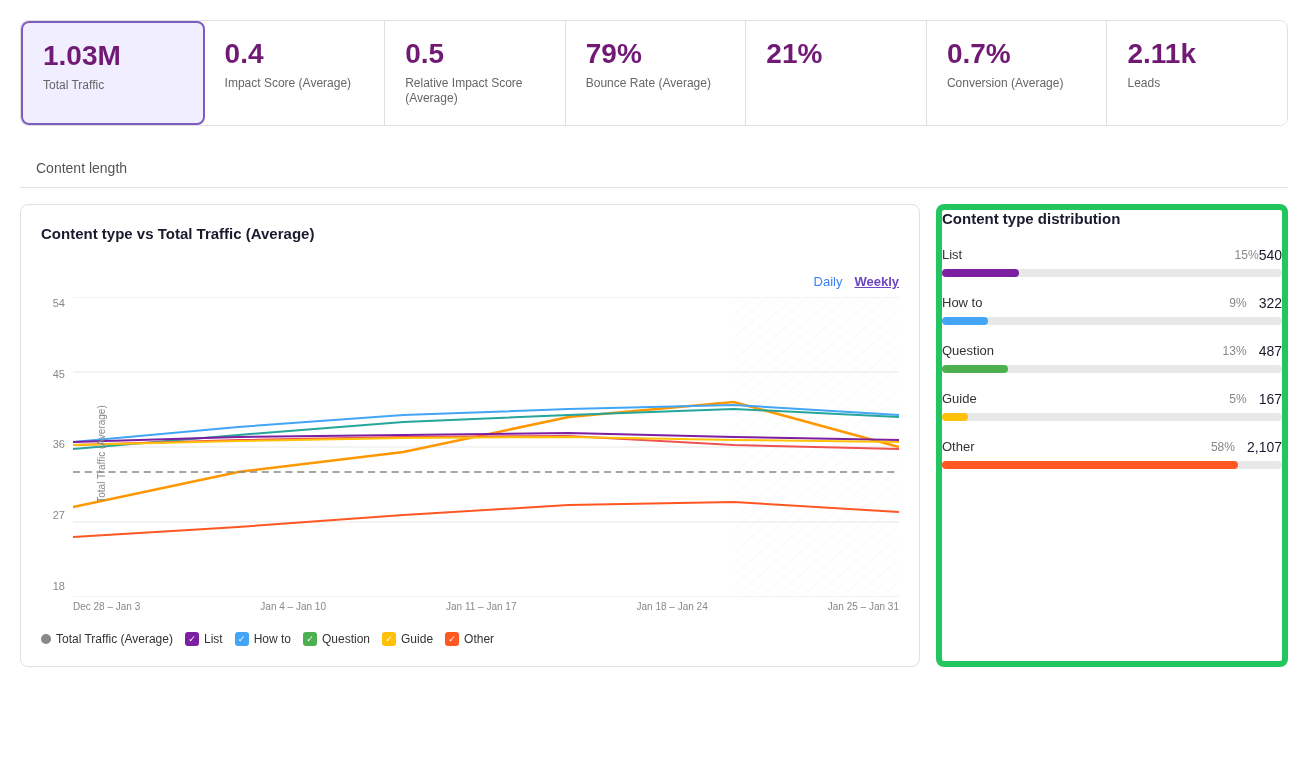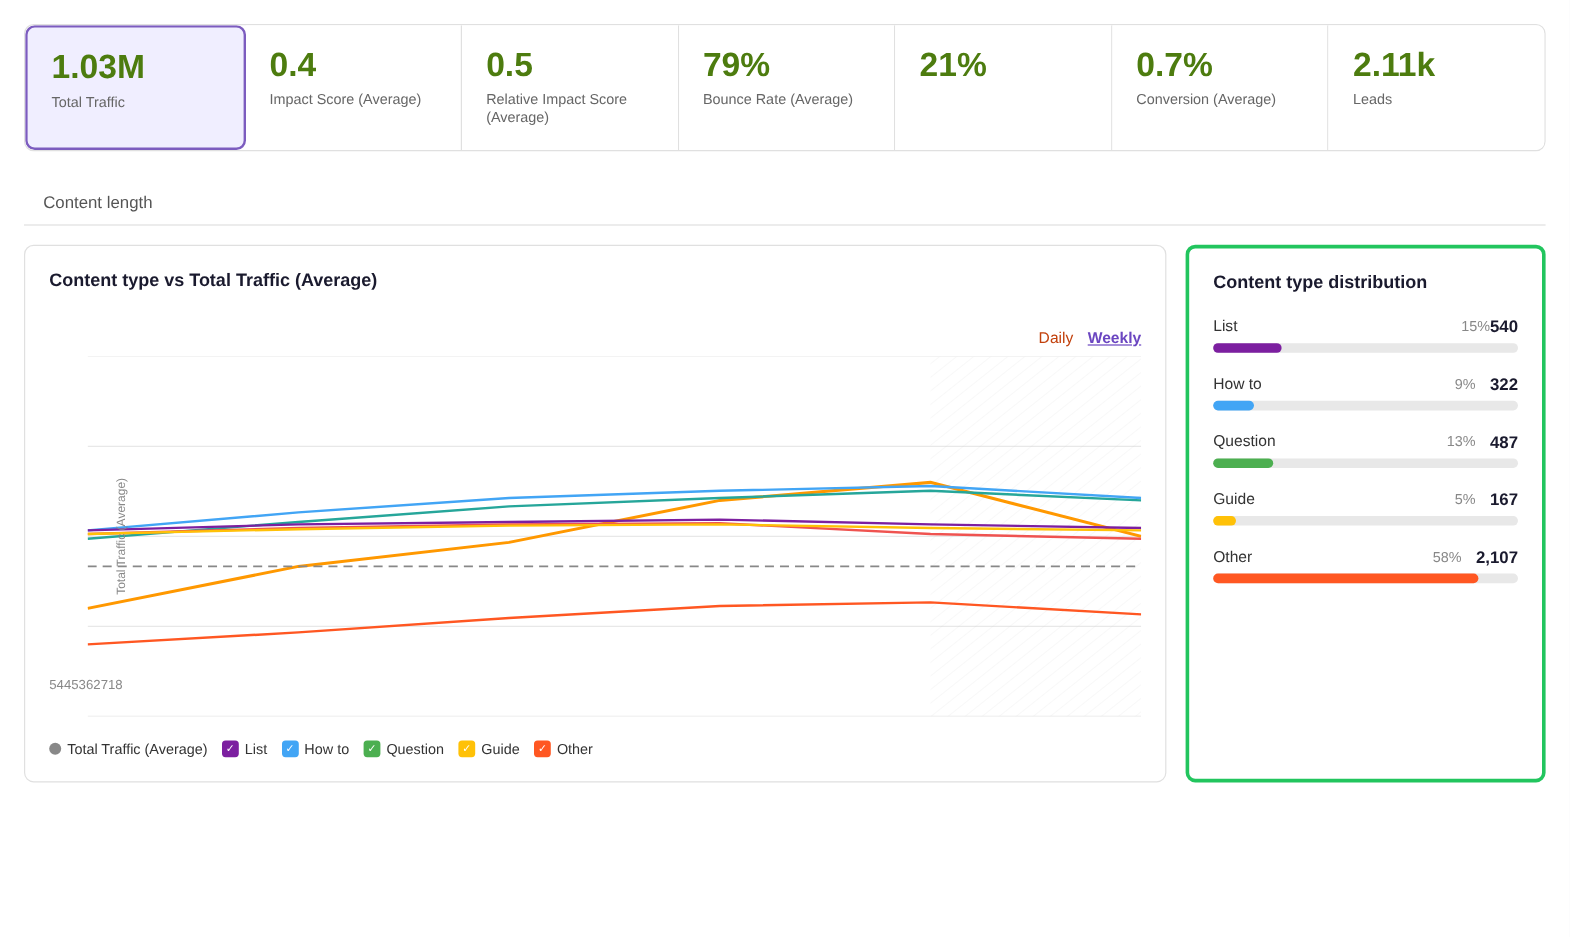--- a/index.html
+++ b/index.html
@@ -4,53 +4,53 @@
   <style>
     * { box-sizing: border-box; margin: 0; padding: 0; }
     body { font-family: -apple-system, BlinkMacSystemFont, 'Segoe UI', sans-serif; background: #f8f9fa; color: #333; font-size: 14px; }
     .page { padding: 20px; background: #fff; min-height: 781px; }
 
     
     .metrics-bar { display: flex; border: 1px solid #e0e0e0; border-radius: 8px; overflow: hidden; margin-bottom: 24px; }
     .metric-item { flex: 1; padding: 18px 20px; border-right: 1px solid #e0e0e0; background: #fff; }
     .metric-item:last-child { border-right: none; }
     .metric-item.active { background: #f0eeff; border: 2px solid #7c5cbf; border-radius: 8px; }
-    .metric-value { font-size: 28px; font-weight: 700; color: #4d7c0f; line-height: 1.1; margin-bottom: 6px; }
+    .metric-value { font-size: 28px; font-weight: 700; color: #701a75; line-height: 1.1; margin-bottom: 6px; }
     .metric-label { font-size: 12px; color: #666; line-height: 1.3; }
 
     
     .tabs { display: flex; gap: 0; margin-bottom: 16px; border-bottom: 1px solid #e0e0e0; }
     .tab { padding: 10px 16px; cursor: pointer; font-size: 14px; color: #555; border-bottom: 2px solid transparent; margin-bottom: -1px; }
     .tab.active { color: #6b46c1; border-bottom: 2px solid #6b46c1; font-weight: 500; }
 
     
     .main-content { display: flex; gap: 16px; }
 
     
     .chart-panel { flex: 1; background: #fff; border: 1px solid #e0e0e0; border-radius: 8px; padding: 20px; }
     .chart-title { font-size: 15px; font-weight: 700; margin-bottom: 32px; color: #1a1a2e; }
 
     .chart-controls { display: flex; justify-content: flex-end; gap: 12px; margin-bottom: 8px; font-size: 13px; }
-    .chart-controls span { cursor: pointer; color: #c2410c; }
+    .chart-controls span { cursor: pointer; color: #3b82f6; }
     .chart-controls span.active { color: #6b46c1; font-weight: 600; text-decoration: underline; }
 
     .legend { display: flex; flex-wrap: wrap; gap: 12px; margin-top: 12px; padding-top: 8px; font-size: 12px; align-items: center; }
     .legend-item { display: flex; align-items: center; gap: 5px; }
     .legend-dot { width: 10px; height: 10px; border-radius: 50%; }
     .legend-check { width: 14px; height: 14px; border-radius: 3px; display: flex; align-items: center; justify-content: center; color: #fff; font-size: 9px; }
 
     
-    .dist-panel { width: 300px; background: #fff; border: 3px solid #22c55e; border-radius: 8px; padding: 20px; }
+    .dist-panel { width: 352px; background: #fff; border: 6px solid #22c55e; border-radius: 8px; }
     .dist-title { font-size: 15px; font-weight: 700; margin-bottom: 20px; color: #1a1a2e; }
 
     .dist-item { margin-bottom: 18px; }
     .dist-item-header { display: flex; justify-content: space-between; align-items: center; margin-bottom: 6px; }
     .dist-item-name { font-size: 13px; color: #333; }
     .dist-item-pct { font-size: 12px; color: #888; }
-    .dist-item-count { font-size: 14px; font-weight: 700; color: #1a1a2e; }
+    .dist-item-count { font-size: 14px; font-weight: 400; color: #1a1a2e; }
     .progress-bar-bg { height: 8px; background: #e8e8e8; border-radius: 4px; }
     .progress-bar-fill { height: 8px; border-radius: 4px; }
   </style>
 </head>
 <body>
 
 <div class="page">
 
   <div class="metrics-bar" id="metrics-bar">
       <div class="metric-item active">
@@ -90,21 +90,21 @@
 
     <div class="chart-panel">
       <div class="chart-title">Content type vs Total Traffic (Average)</div>
 
       <div class="chart-controls" id="chart-controls">
           <span class="">Daily</span>
           <span class="active">Weekly</span>
         </div>
 
       <div style="display:flex; align-items:stretch;">
-        <div style="display:flex; flex-direction:row; justify-content:space-between; align-items:flex-end; padding-right:8px; padding-top:0; padding-bottom:20px; font-size:11px; color:#888; width:32px;">
+        <div style="display:flex; flex-direction:column; justify-content:space-between; align-items:flex-end; padding-right:8px; padding-top:0; padding-bottom:20px; font-size:11px; color:#888; width:32px;">
           <span>54</span>
           <span>45</span>
           <span>36</span>
           <span>27</span>
           <span>18</span>
         </div>
         <div style="flex:1; position:relative;">
           <div style="position:absolute; left:-20px; top:50%; transform:translateY(-50%) rotate(-90deg); font-size:10px; color:#888; white-space:nowrap;">Total Traffic (Average)</div>
           <svg viewBox="0 0 700 300" preserveAspectRatio="none" style="width:100%; height:300px; display:block;">
 
@@ -130,20 +130,27 @@
             <polyline points="0,145 140,140 280,138 420,136 560,140 700,143" fill="none" stroke="#7c1fa0" stroke-width="2"></polyline>
 
             <polyline points="0,148 140,143 280,140 420,139 560,148 700,152" fill="none" stroke="#ef5350" stroke-width="2"></polyline>
 
             <polyline points="0,175 700,175" fill="none" stroke="#888" stroke-width="1.5" stroke-dasharray="6,4"></polyline>
 
             <polyline points="0,240 140,230 280,218 420,208 560,205 700,215" fill="none" stroke="#ff5722" stroke-width="2"></polyline>
 
             <polyline points="0,148 140,144 280,141 420,140 560,143 700,145" fill="none" stroke="#ffc107" stroke-width="2"></polyline>
           </svg>
+          <div style="display:flex; justify-content:space-between; font-size:10px; color:#888; margin-top:4px;" id="x-axis-labels">
+              <span>Dec 28 – Jan 3</span>
+              <span>Jan 4 – Jan 10</span>
+              <span>Jan 11 – Jan 17</span>
+              <span>Jan 18 – Jan 24</span>
+              <span>Jan 25 – Jan 31</span>
+            </div>
         </div>
       </div>
 
       <div class="legend" id="chart-legend">
           <div class="legend-item">
             <span class="legend-dot" style="background:#888"></span>
             <span>Total Traffic (Average)</span>
           </div>
           <div class="legend-item">
             <span class="legend-check" style="background:#7c1fa0">✓</span>

